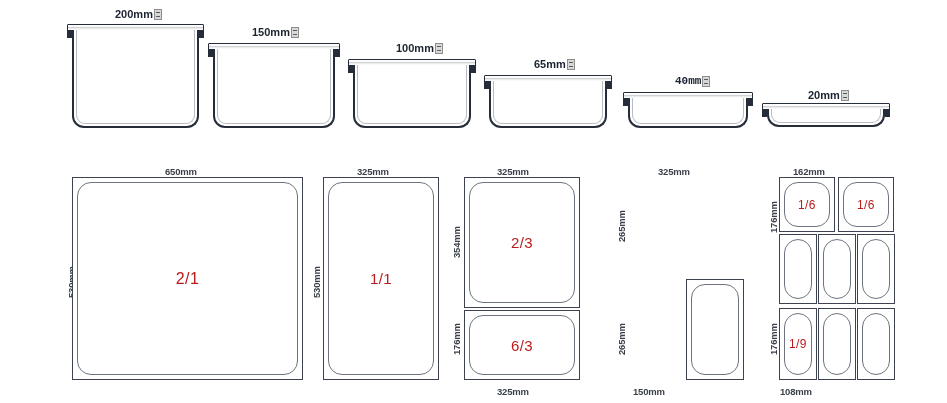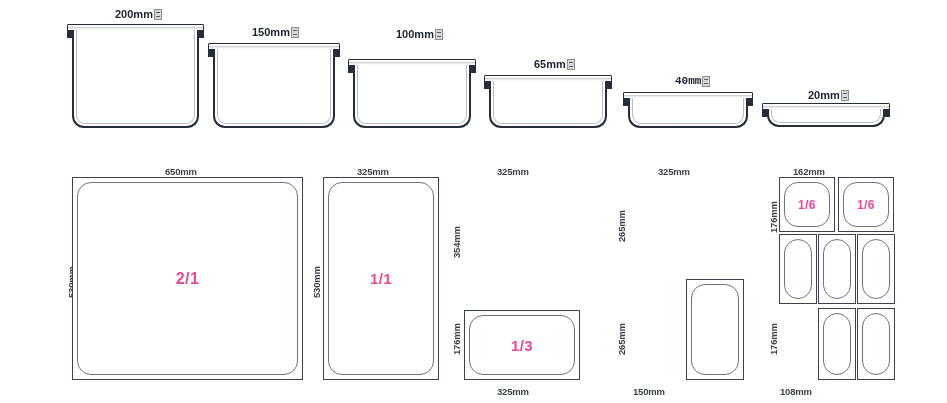--- a/index.html
+++ b/index.html
@@ -114,22 +114,22 @@
     left:4px;top:4px;right:4px;bottom:4px;
     border:1.2px solid #6d7480;
     border-radius:14px;
     box-sizing:border-box;
     display:flex;
     align-items:center;
     justify-content:center;
   }
   .plan-name{
     font-size:15px;
-    font-weight:bold;
-    color:#ec4899;
+    font-weight:normal;
+    color:#b91c1c;
     letter-spacing:0.4px;
   }
   .plan-name.small{font-size:12px;}
   .plan-name.big{font-size:16px;}
 </style>
 </head>
 <body>
 
 <div id="stage">
 
@@ -150,21 +150,21 @@
       <span>150mm</span>
       <span class="depth-icon"></span>
     </div>
     <div class="pan-side" style="left:208px;top:43px;width:132px;height:85px;">
       <div class="pan-rim"></div>
       <div class="pan-ear l"></div>
       <div class="pan-ear r"></div>
       <div class="pan-body" style="height:79px;"></div>
     </div>
 
-    <div class="depth-lbl" style="left:396px;top:28px;text-align:center;">
+    <div class="depth-lbl" style="left:396px;top:42px;text-align:center;">
       <span>100mm</span>
       <span class="depth-icon"></span>
     </div>
     <div class="pan-side" style="left:348px;top:59px;width:128px;height:69px;">
       <div class="pan-rim"></div>
       <div class="pan-ear l"></div>
       <div class="pan-ear r"></div>
       <div class="pan-body" style="height:63px;"></div>
     </div>
 
@@ -223,23 +223,28 @@
         </div>
       </div>
     </div>
 
     <div class="plan-group" style="left:455px;top:0px;width:135px;height:253px;">
       <div class="lbl" style="left:42px;top:16px;">325mm</div>
       <div class="lbl" style="left:42px;top:236px;">325mm</div>
       <div class="lbl vert" style="left:-4px;top:108px;">354mm</div>
       <div class="lbl vert" style="left:-4px;top:205px;">176mm</div>
 
+      <div class="plan" style="left:9px;top:27px;width:116px;height:131px;">
+        <div class="inner">
+          <span class="plan-name">2/3</span>
+        </div>
+      </div>
       <div class="plan" style="left:9px;top:160px;width:116px;height:70px;">
         <div class="inner sm">
-          <span class="plan-name">1/3</span>
+          <span class="plan-name">6/3</span>
         </div>
       </div>
     </div>
 
     <div class="plan-group" style="left:610px;top:0px;width:135px;height:253px;">
       <div class="lbl" style="left:48px;top:16px;">325mm</div>
       <div class="lbl" style="left:23px;top:236px;">150mm</div>
       <div class="lbl vert" style="left:6px;top:92px;">265mm</div>
       <div class="lbl vert" style="left:6px;top:205px;">265mm</div>
 
@@ -276,20 +281,25 @@
         <div class="inner sm">
           <span class="plan-name small"></span>
         </div>
       </div>
       <div class="plan" style="left:92px;top:84px;width:38px;height:70px;">
         <div class="inner sm">
           <span class="plan-name small"></span>
         </div>
       </div>
 
+      <div class="plan" style="left:14px;top:158px;width:38px;height:72px;">
+        <div class="inner sm">
+          <span class="plan-name small">1/9</span>
+        </div>
+      </div>
       <div class="plan" style="left:53px;top:158px;width:38px;height:72px;">
         <div class="inner sm">
           <span class="plan-name small"></span>
         </div>
       </div>
       <div class="plan" style="left:92px;top:158px;width:38px;height:72px;">
         <div class="inner sm">
           <span class="plan-name small"></span>
         </div>
       </div>

